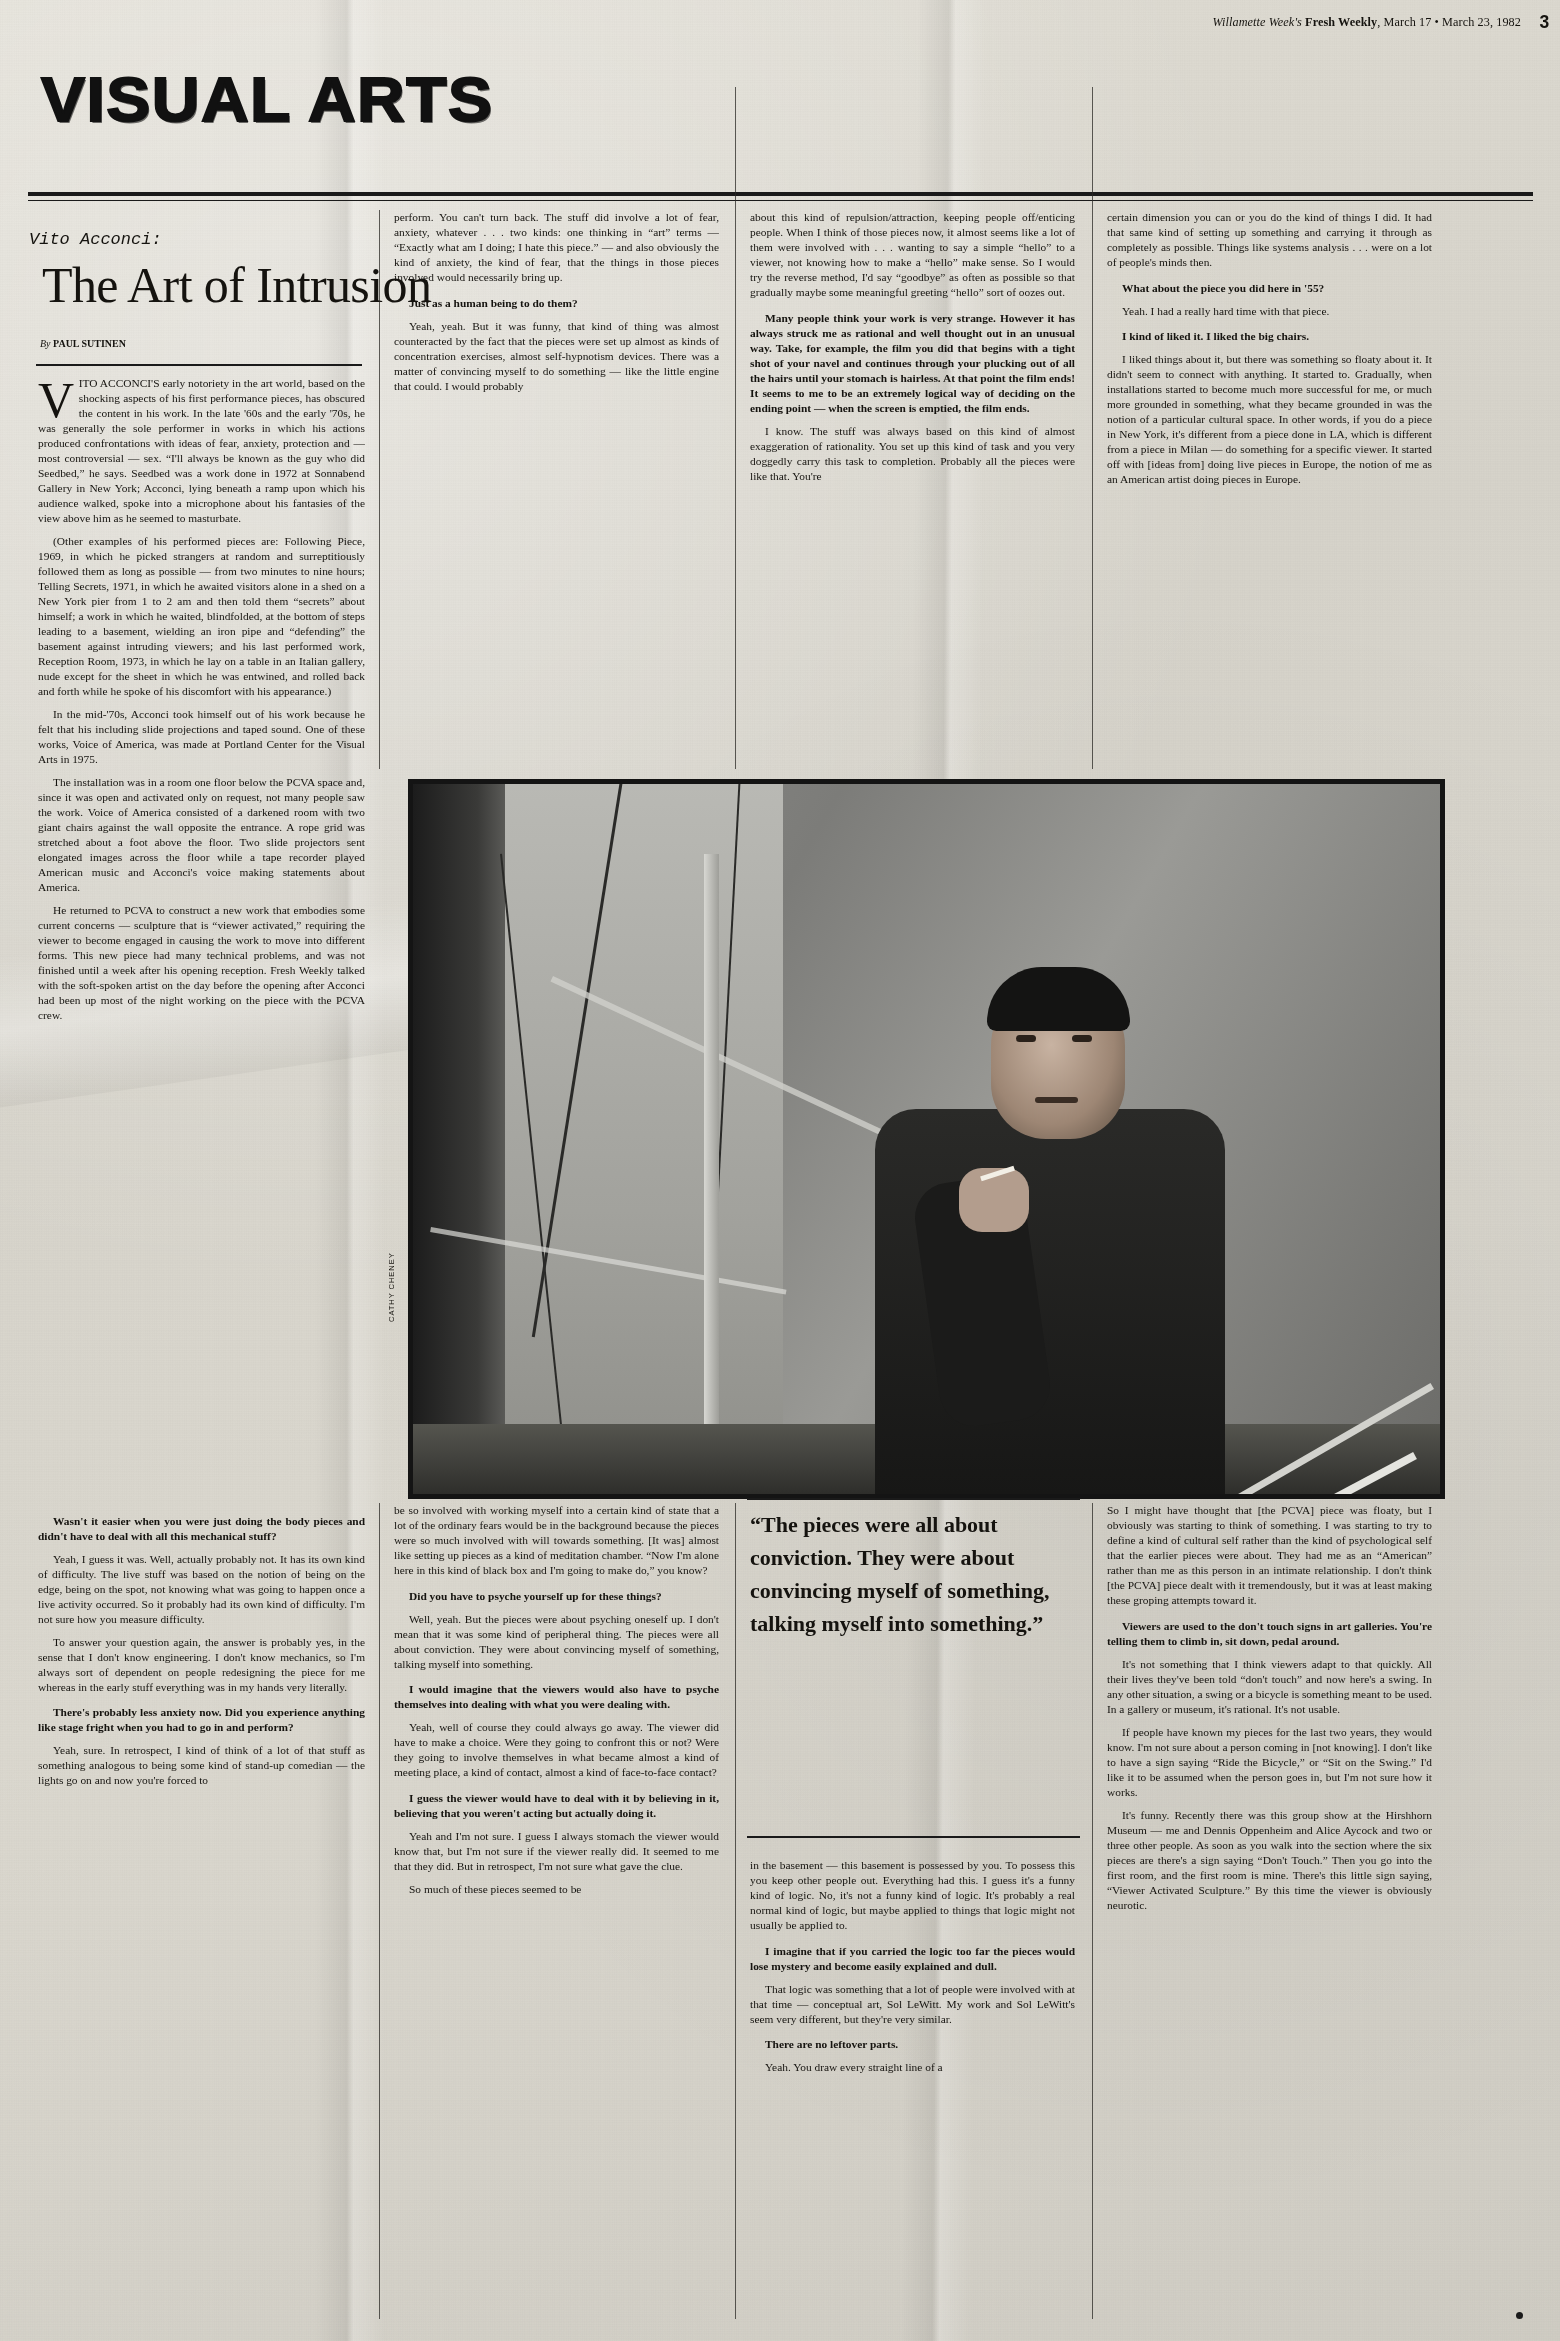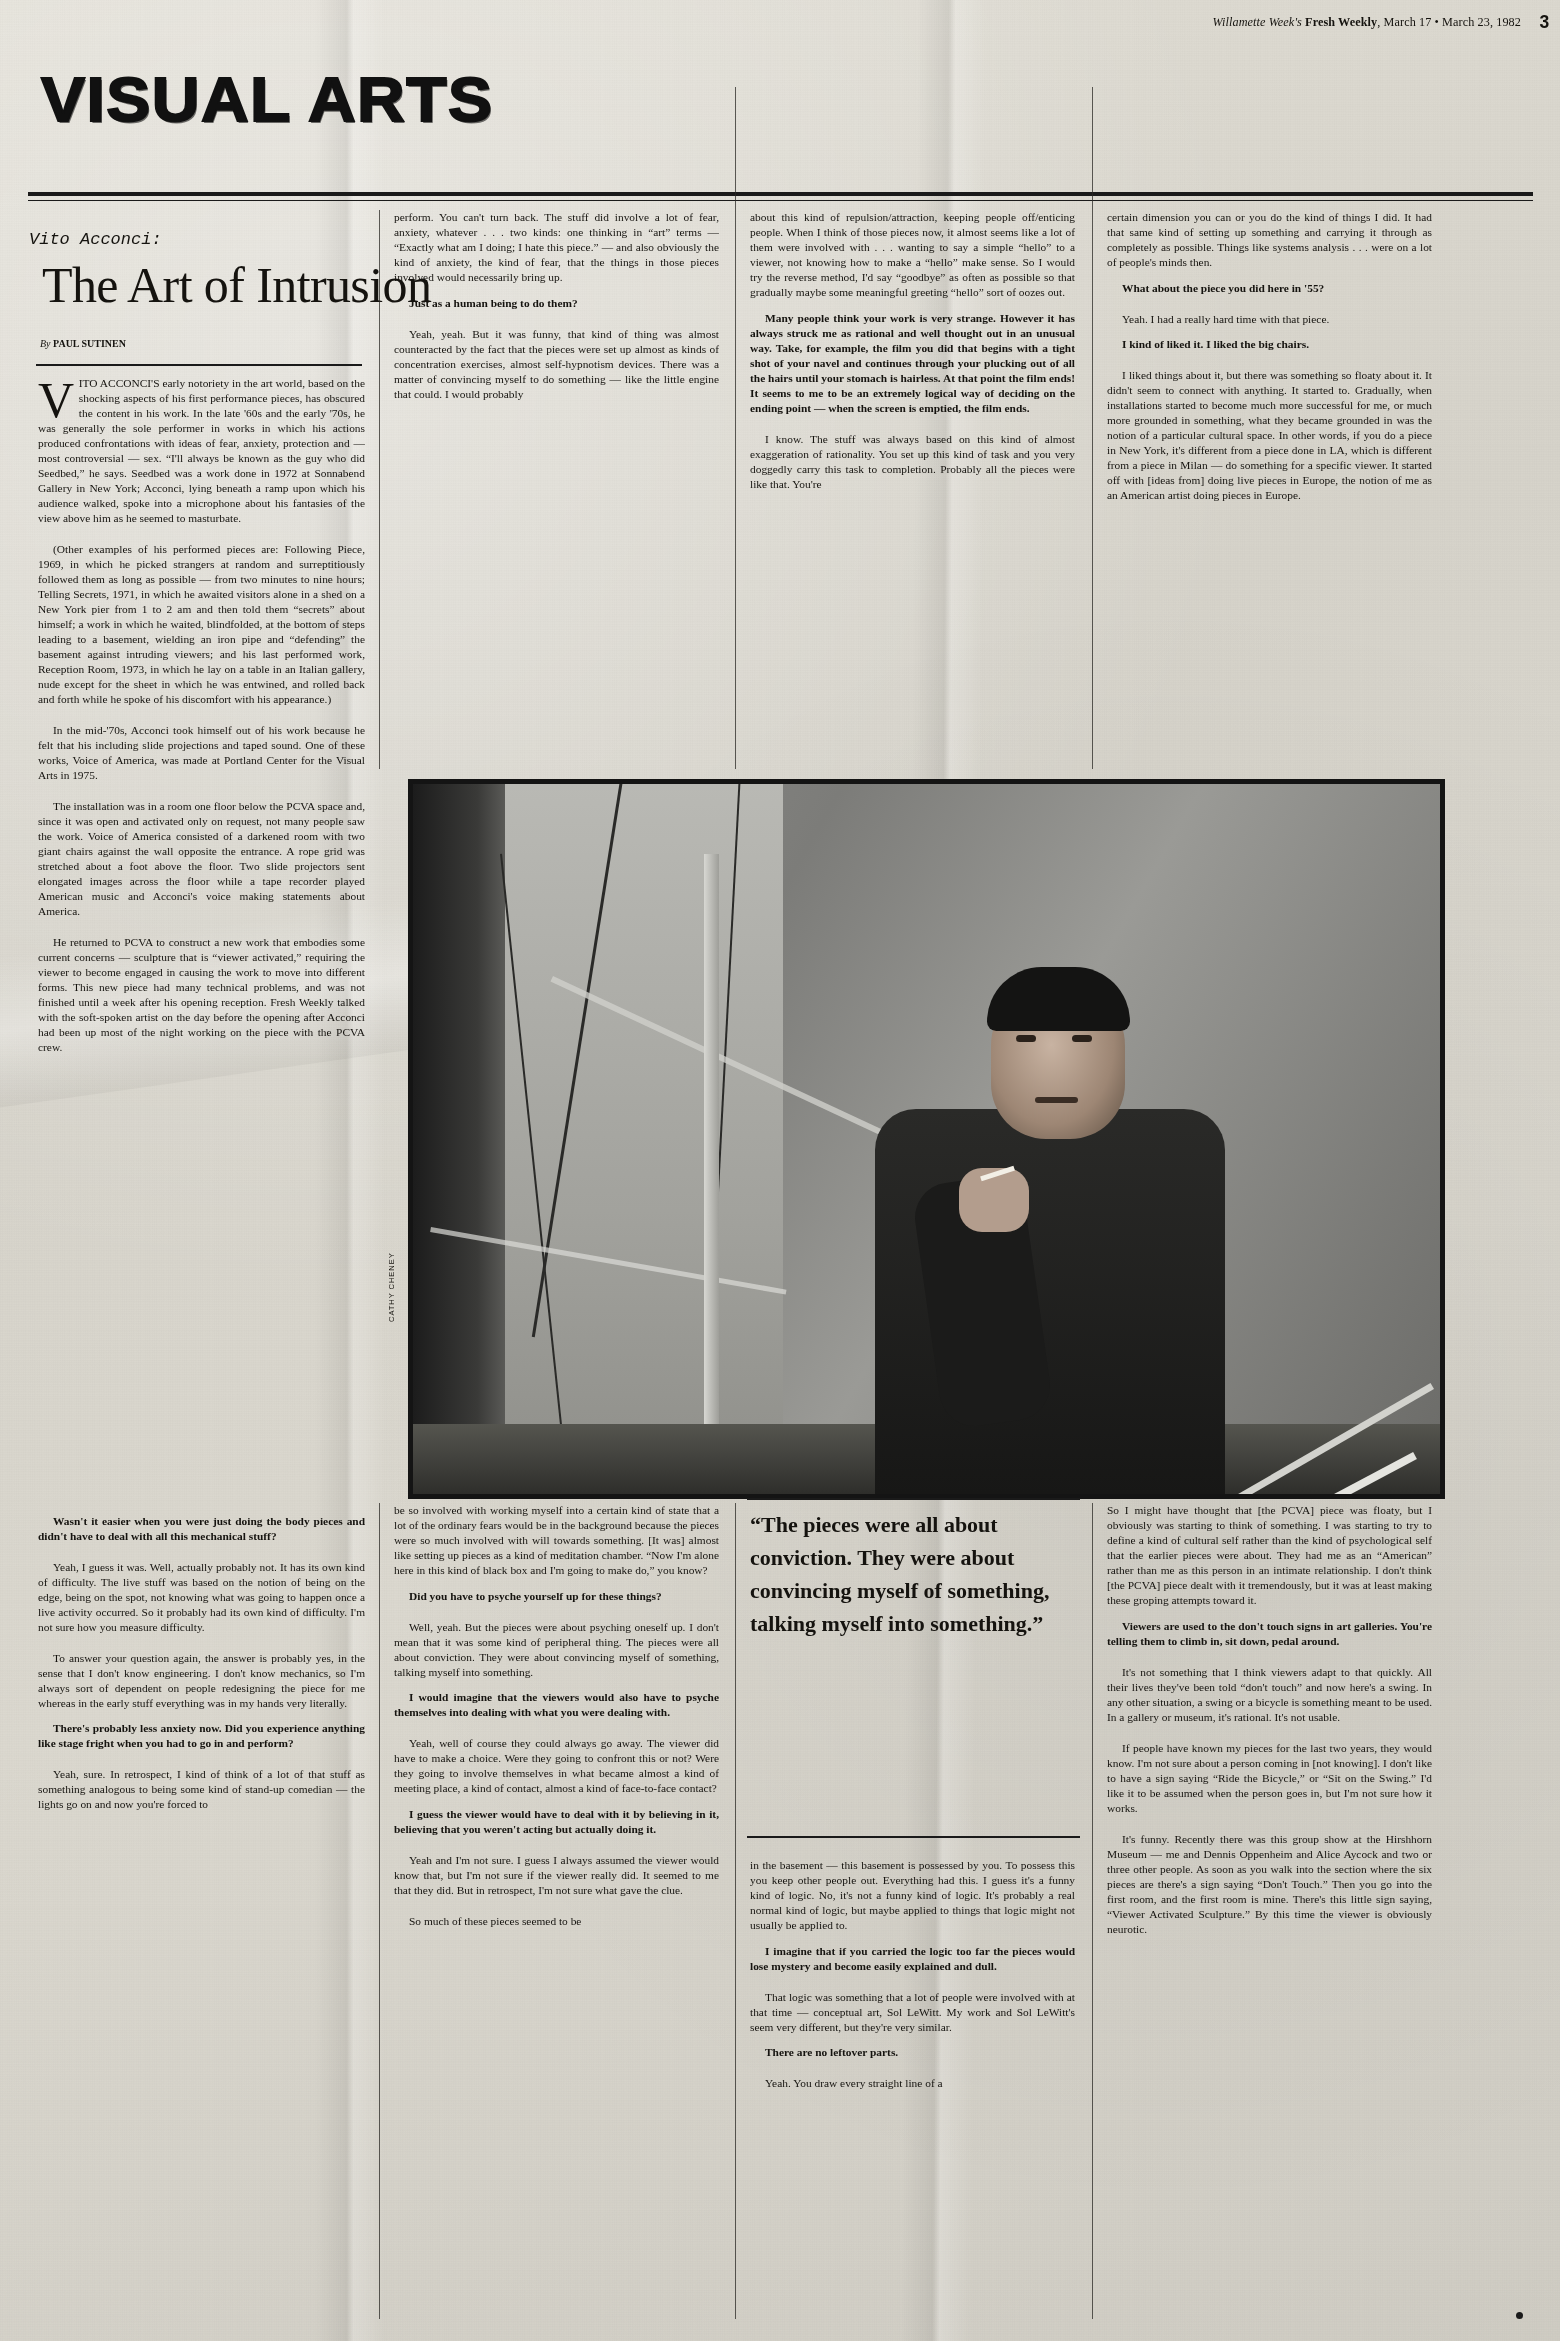--- a/index.html
+++ b/index.html
@@ -98,21 +98,21 @@
   
   .col {
     position: absolute;
     font-size: 11.4px;
     line-height: 15px;
     text-align: justify;
     hyphens: auto;
   }
   .col p { margin: 0 0 0 0; text-indent: 15px; }
   .col p.noindent { text-indent: 0; }
-  .col p + p { margin-top: 16px; }
+  .col p + p { margin-top: 8px; }
   .q {
     font-weight: bold;
     text-indent: 0;
     margin-top: 10.5px !important;
     margin-bottom: 2.3px !important;
   }
 
   .kicker {
     position: absolute;
     left: 29px;
@@ -451,21 +451,21 @@
     <p>Yeah, sure. In retrospect, I kind of think of a lot of that stuff as something analogous to being some kind of stand-up comedian — the lights go on and now you're forced to</p>
   </div>
 
   <div class="col col2b">
     <p class="noindent">be so involved with working myself into a certain kind of state that a lot of the ordinary fears would be in the background because the pieces were so much involved with will towards something. [It was] almost like setting up pieces as a kind of meditation chamber. “Now I'm alone here in this kind of black box and I'm going to make do,” you know?</p>
     <p class="q">Did you have to psyche yourself up for these things?</p>
     <p>Well, yeah. But the pieces were about psyching oneself up. I don't mean that it was some kind of peripheral thing. The pieces were all about conviction. They were about convincing myself of something, talking myself into something.</p>
     <p class="q">I would imagine that the viewers would also have to psyche themselves into dealing with what you were dealing with.</p>
     <p>Yeah, well of course they could always go away. The viewer did have to make a choice. Were they going to confront this or not? Were they going to involve themselves in what became almost a kind of meeting place, a kind of contact, almost a kind of face-to-face contact?</p>
     <p class="q">I guess the viewer would have to deal with it by believing in it, believing that you weren't acting but actually doing it.</p>
-    <p>Yeah and I'm not sure. I guess I always assumed the viewer would know that, but I'm not sure if the viewer really did. It seemed to me that they did. But in retrospect, I'm not sure what gave the clue.</p>
+    <p>Yeah and I'm not sure. I guess I always stomach the viewer would know that, but I'm not sure if the viewer really did. It seemed to me that they did. But in retrospect, I'm not sure what gave the clue.</p>
     <p>So much of these pieces seemed to be</p>
   </div>
 
   <div class="col col3b">
     <p class="noindent">in the basement — this basement is possessed by you. To possess this you keep other people out. Everything had this. I guess it's a funny kind of logic. No, it's not a funny kind of logic. It's probably a real normal kind of logic, but maybe applied to things that logic might not usually be applied to.</p>
     <p class="q">I imagine that if you carried the logic too far the pieces would lose mystery and become easily explained and dull.</p>
     <p>That logic was something that a lot of people were involved with at that time — conceptual art, Sol LeWitt. My work and Sol LeWitt's seem very different, but they're very similar.</p>
     <p class="q">There are no leftover parts.</p>
     <p>Yeah. You draw every straight line of a</p>
   </div>

